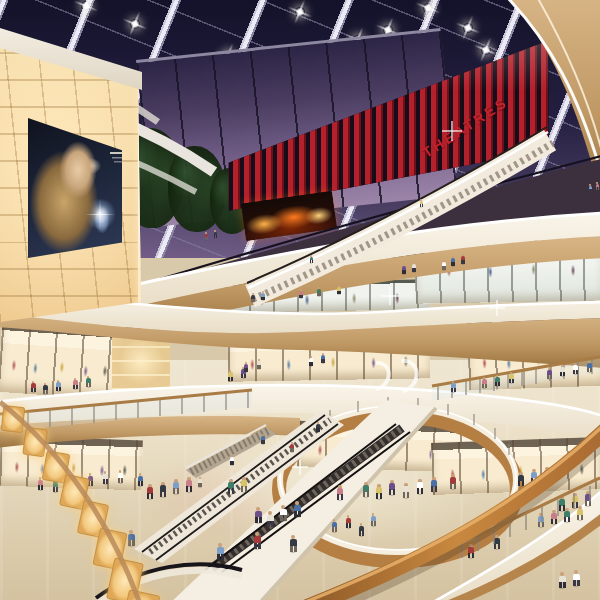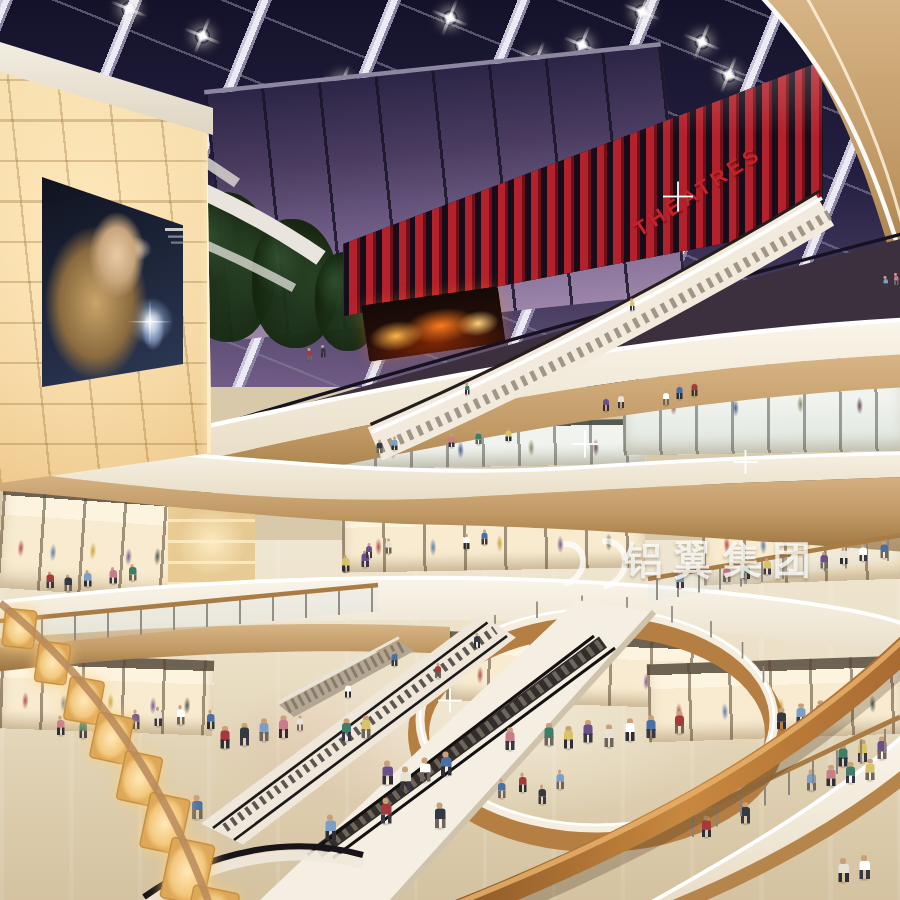--- a/index.html
+++ b/index.html
@@ -844,16 +844,15 @@
       </g>
       <path d="M455,545 C510,522 560,496 600,478" stroke="#a97c46" stroke-width="3.2" fill="none"></path>
     </g>
     <path d="M310,612 C422,566 520,516 606,434" stroke="rgba(60,40,20,.25)" stroke-width="21" fill="none"></path>
     <path d="M305,608 C420,562 520,512 608,428" stroke="url(#railg)" stroke-width="16" fill="none" stroke-linecap="round"></path>
     <path d="M303,603 C418,557 518,507 606,423" stroke="#e8b06a" stroke-width="3.5" fill="none" opacity=".85"></path>
   </svg>
 
   <div class="watermark">
     <div class="wm-logo"></div>
-    <div class="wm-text">铝翼集团</div>
   </div>
 
 </div>
 
 </body></html>

